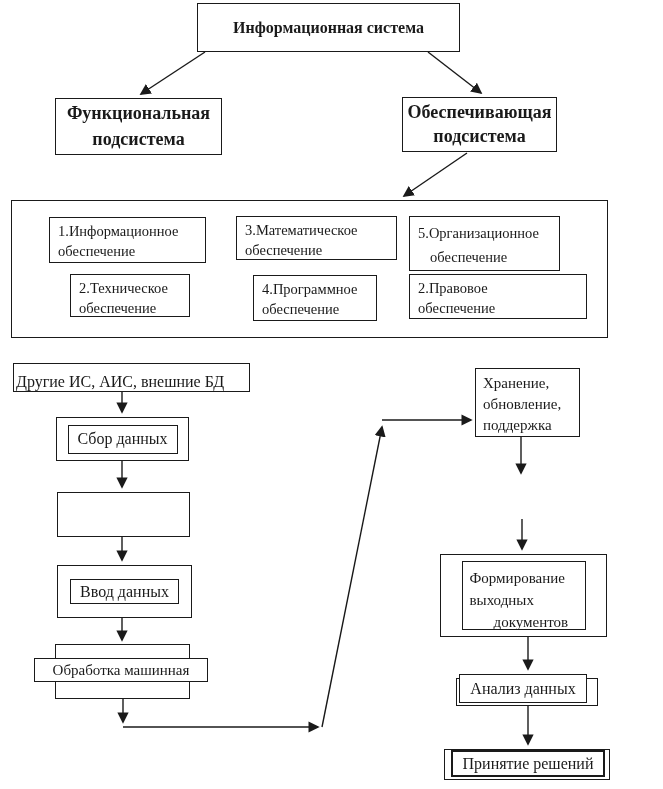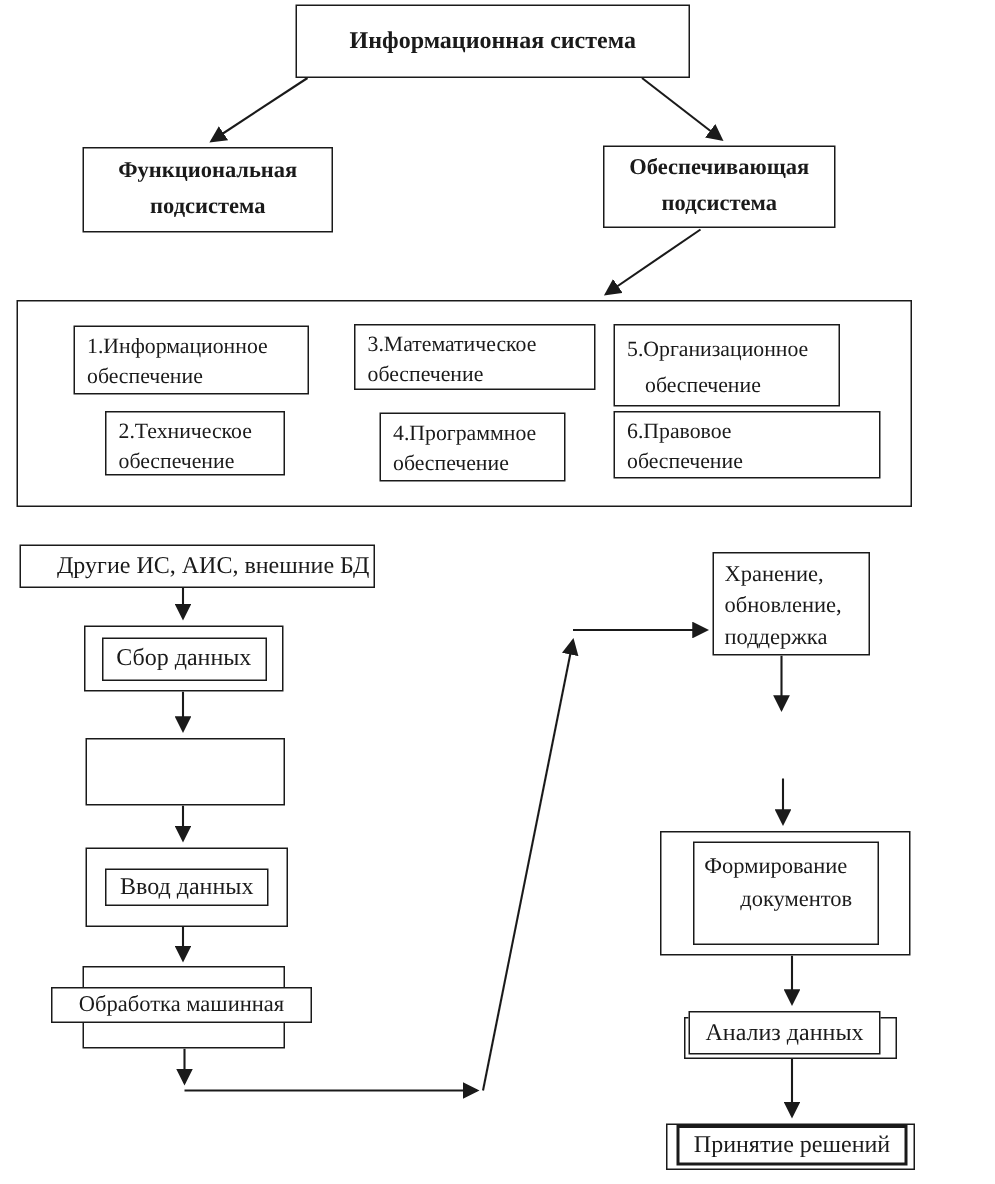--- a/index.html
+++ b/index.html
@@ -22,26 +22,26 @@
     position:absolute;
     box-sizing:border-box;
     border:1.5px solid var(--line);
     background:var(--fill);
     z-index:2;
   }
   .center{display:flex;align-items:center;justify-content:center;text-align:center;}
   .col{display:flex;flex-direction:column;}
   .bold{font-weight:bold;}
   .title-box{font-size:16px;}
-  .subsys{font-size:15px;justify-content:space-evenly;align-items:center;text-align:center;}
+  .subsys{font-size:18px;justify-content:space-evenly;align-items:center;text-align:center;}
   .container-box{border-width:1.5px;}
   .comp{font-size:14.5px;line-height:20px;padding:3px 4px 0 8px;}
   .comp .l2-indent{padding-left:12px;}
   .flow-text{font-size:16px;}
-  .ext-box{display:flex;align-items:center;padding-left:24px;font-size:16px;}
+  .ext-box{display:flex;align-items:flex-end;padding-left:2px;font-size:16px;}
   .dbl-outer{display:flex;align-items:center;justify-content:center;}
   .dbl-inner{
     box-sizing:border-box;border:1.5px solid var(--line);background:var(--fill);
     display:flex;align-items:center;justify-content:center;text-align:center;
   }
   .back-rect{z-index:2;}
   .front-rect{z-index:3;display:flex;align-items:center;justify-content:center;text-align:center;}
   .storage{font-size:15px;line-height:21px;padding:4px 5px 0 7px;}
   .outdocs-inner{font-size:15px;line-height:22px;display:block;padding:5px 14px 0 7px;text-align:left;}
 </style>
@@ -108,21 +108,21 @@
     <span>2.Техническое</span>
     <span>обеспечение</span>
   </div>
 
   <div class="box col comp" style="left:253px;top:275px;width:124px;height:46px;">
     <span>4.Программное</span>
     <span>обеспечение</span>
   </div>
 
   <div class="box col comp" style="left:409px;top:274px;width:178px;height:45px;">
-    <span>6.Правовое</span>
+    <span>2.Правовое</span>
     <span>обеспечение</span>
   </div>
 
   <div class="box ext-box" style="left:13px;top:363px;width:237px;height:29px;border-width:1.3px;">
     <span>Другие ИС, АИС, внешние БД</span>
   </div>
 
   <div class="box dbl-outer" style="left:56px;top:417px;width:133px;height:44px;">
     <div class="dbl-inner flow-text" style="width:110px;height:29px;">
       <span>Сбор данных</span>
@@ -145,20 +145,21 @@
   <div class="box col storage" style="left:475px;top:368px;width:105px;height:69px;">
     <span>Хранение,</span>
     <span>обновление,</span>
     <span>поддержка</span>
   </div>
 
 
   <div class="box dbl-outer" style="left:440px;top:554px;width:167px;height:83px;">
     <div class="dbl-inner outdocs-inner" style="width:124px;height:69px;">
       <span style="display:block;">Формирование</span>
+      <span style="display:block;">выходных</span>
       <span style="display:block;margin-left:24px;">документов</span>
     </div>
   </div>
 
   <div class="box back-rect" style="left:456px;top:678px;width:142px;height:28px;"></div>
   <div class="box front-rect flow-text" style="left:459px;top:674px;width:128px;height:29px;">
     <span>Анализ данных</span>
   </div>
 
   <div class="box back-rect" style="left:444px;top:749px;width:166px;height:31px;"></div>

